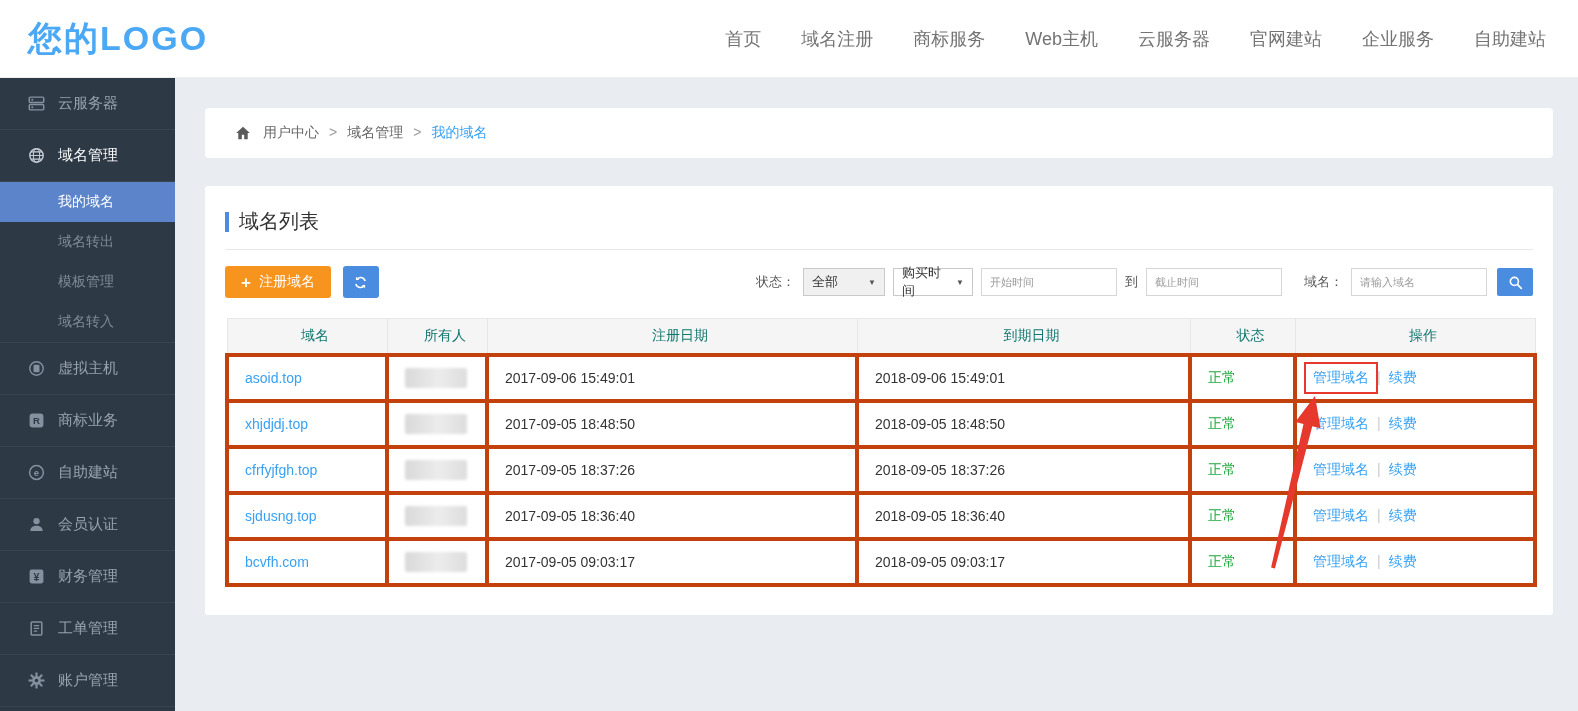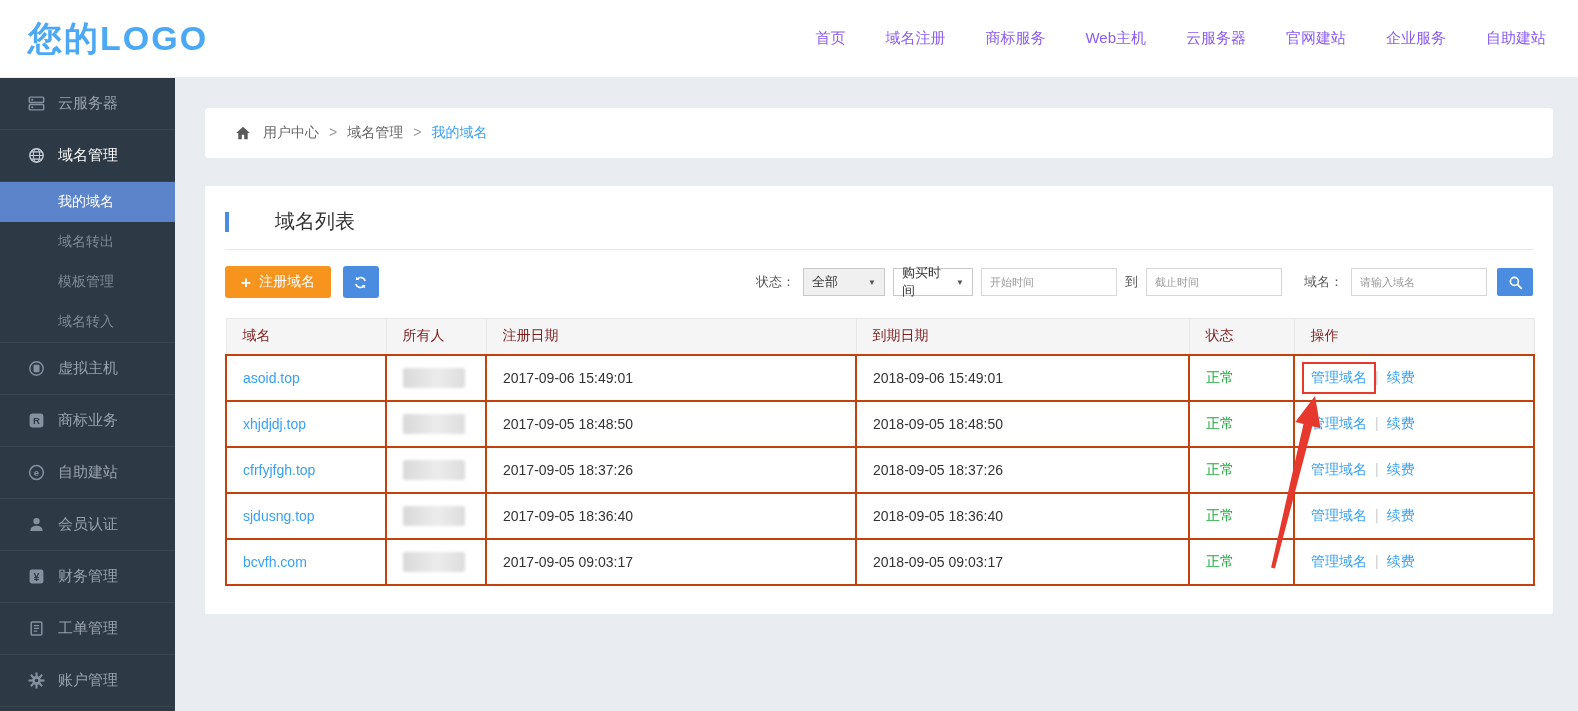--- a/index.html
+++ b/index.html
@@ -4,21 +4,21 @@
 <style>
   * { box-sizing: border-box; margin: 0; padding: 0; }
   html,body { width:1578px; height:711px; }
   body { font-family: "Liberation Sans","DejaVu Sans",sans-serif; background:#e9edf2; overflow:hidden; }
   #app { position:relative; width:1578px; height:711px; overflow:hidden; }
 
   
   .header { position:absolute; top:0; left:0; width:1578px; height:78px; background:#fff; border-bottom:1px solid #eceef0; display:flex; align-items:center; justify-content:space-between; z-index:5; }
   .logo { font-size:34px; font-weight:bold; color:#4ba8f5; letter-spacing:2px; margin-left:28px; }
   .top-nav { display:flex; align-items:center; gap:40px; margin-right:32px; }
-  .top-nav span { font-size:15px; color:#8b5cf6; cursor:pointer; white-space:nowrap; }
+  .top-nav span { font-size:18px; color:#737373; cursor:pointer; white-space:nowrap; }
 
   
   .sidebar { position:absolute; top:78px; left:0; width:175px; height:633px; background:#2e3946; z-index:4; }
   .side-item { height:52px; display:flex; align-items:center; padding-left:28px; color:#97a2ae; font-size:15px; cursor:pointer; border-bottom:1px solid #3a4451; }
   .side-item .ic { width:17px; height:17px; margin-right:13px; display:inline-flex; color:#8removed691a0; color:#8691a0; }
   .side-item.parent-active { color:#fafbfc; }
   .side-item.parent-active .ic { color:#c6cdd6; }
   .side-sub { border-bottom:1px solid #3a4451; }
   .side-sub-item { height:40px; display:flex; align-items:center; padding-left:58px; color:#808b98; font-size:14px; cursor:pointer; }
   .side-sub-item.active { background:#5b84ca; color:#fff; }
@@ -26,21 +26,21 @@
   
   .content { position:absolute; top:78px; left:175px; width:1403px; height:556px; overflow:hidden; }
 
   .breadcrumb-card { margin:30px 25px 0 30px; height:50px; background:#fff; border-radius:4px; display:flex; align-items:center; padding-left:30px; font-size:14px; color:#666; }
   .breadcrumb-card .ic { width:16px; height:16px; color:#5a5a5a; margin-right:8px; display:inline-flex; }
   .crumb { margin:0 4px; cursor:pointer; }
   .crumb-sep { color:#999; margin:0 6px; }
   .crumb.current { color:#38a1f3; }
 
   .panel { margin:28px 25px 0 30px; background:#fff; border-radius:3px; padding:22px 20px 28px 20px; position:relative; }
-  .panel-title-row { display:flex; align-items:center; padding-bottom:14px; border-bottom:1px solid #e8e8e8;gap:36px; }
+  .panel-title-row { display:flex; align-items:center; padding-bottom:14px; border-bottom:1px solid #e8e8e8; }
   .title-bar { width:4px; height:20px; background:#4a8cdf; margin-right:10px; }
   .panel-title { font-size:20px; color:#333; }
 
   .toolbar { margin-top:16px; display:flex; align-items:center; justify-content:space-between; }
   .toolbar-left { display:flex; align-items:center; gap:12px; }
   .btn-register { height:32px; background:#f7941e; color:#fff; border:none; border-radius:3px; font-size:14px; padding:0 16px; display:flex; align-items:center; gap:8px; cursor:pointer; font-family:inherit; }
   .btn-register .plus { font-size:17px; font-weight:bold; line-height:1; }
   .btn-refresh { width:36px; height:32px; background:#4a8cdf; border:none; border-radius:3px; display:flex; align-items:center; justify-content:center; cursor:pointer; }
   .btn-refresh .ic { width:15px; height:15px; display:inline-flex; }
 
@@ -52,22 +52,22 @@
   .caret { font-size:8px; color:#555; margin-left:6px; }
   .txt { height:28px; border:1px solid #d6d6d6; padding:0 8px; font-size:11px; color:#333; font-family:inherit; background:#fff; }
   .txt::placeholder { color:#9b9b9b; }
   .txt.date { width:136px; }
   .txt.dname { width:136px; }
   .btn-search { width:36px; height:28px; background:#4a8cdf; border:none; border-radius:2px; display:flex; align-items:center; justify-content:center; cursor:pointer; margin-left:2px; }
   .btn-search .ic { width:15px; height:15px; display:inline-flex; }
 
   
   table.domains { width:100%; margin-top:20px; border-collapse:collapse; table-layout:fixed; font-size:14px; }
-  table.domains th { background:#f5f5f6; border:1px solid #e7e7e7; height:36px; text-align:left; padding-left:16px; color:#7f1d1d; font-weight:normal; }
-  table.domains td { border:2px solid #c2410c; height:46px; padding-left:16px; color:#333; }
+  table.domains th { background:#f5f5f6; border:1px solid #e7e7e7; height:36px; text-align:center; padding-left:16px; color:#0f766e; font-weight:normal; }
+  table.domains td { border:4px solid #c2410c; height:46px; padding-left:16px; color:#333; }
   col.c1{width:160px} col.c2{width:100px} col.c3{width:370px} col.c4{width:333px} col.c5{width:105px} col.c6{width:240px}
   a.dlink { color:#38a1f3; text-decoration:none; cursor:pointer; }
   .owner-blur { width:62px; height:20px; border-radius:2px; background:linear-gradient(90deg,#d9d9d9,#ececec 55%,#dddddd); filter:blur(1.5px); }
   .status-ok { color:#1ea83c; }
   .act-sep { color:#ccc; margin:0 8px; }
   a.action { color:#38a1f3; text-decoration:none; cursor:pointer; position:relative; display:inline-block; }
   a.action.hl::after { content:""; position:absolute; left:-9px; right:-9px; top:-7px; bottom:-7px; border:2px solid #e6382c; }
 
   
   .table-footer { margin-top:30px; display:flex; align-items:center; justify-content:space-between; }

